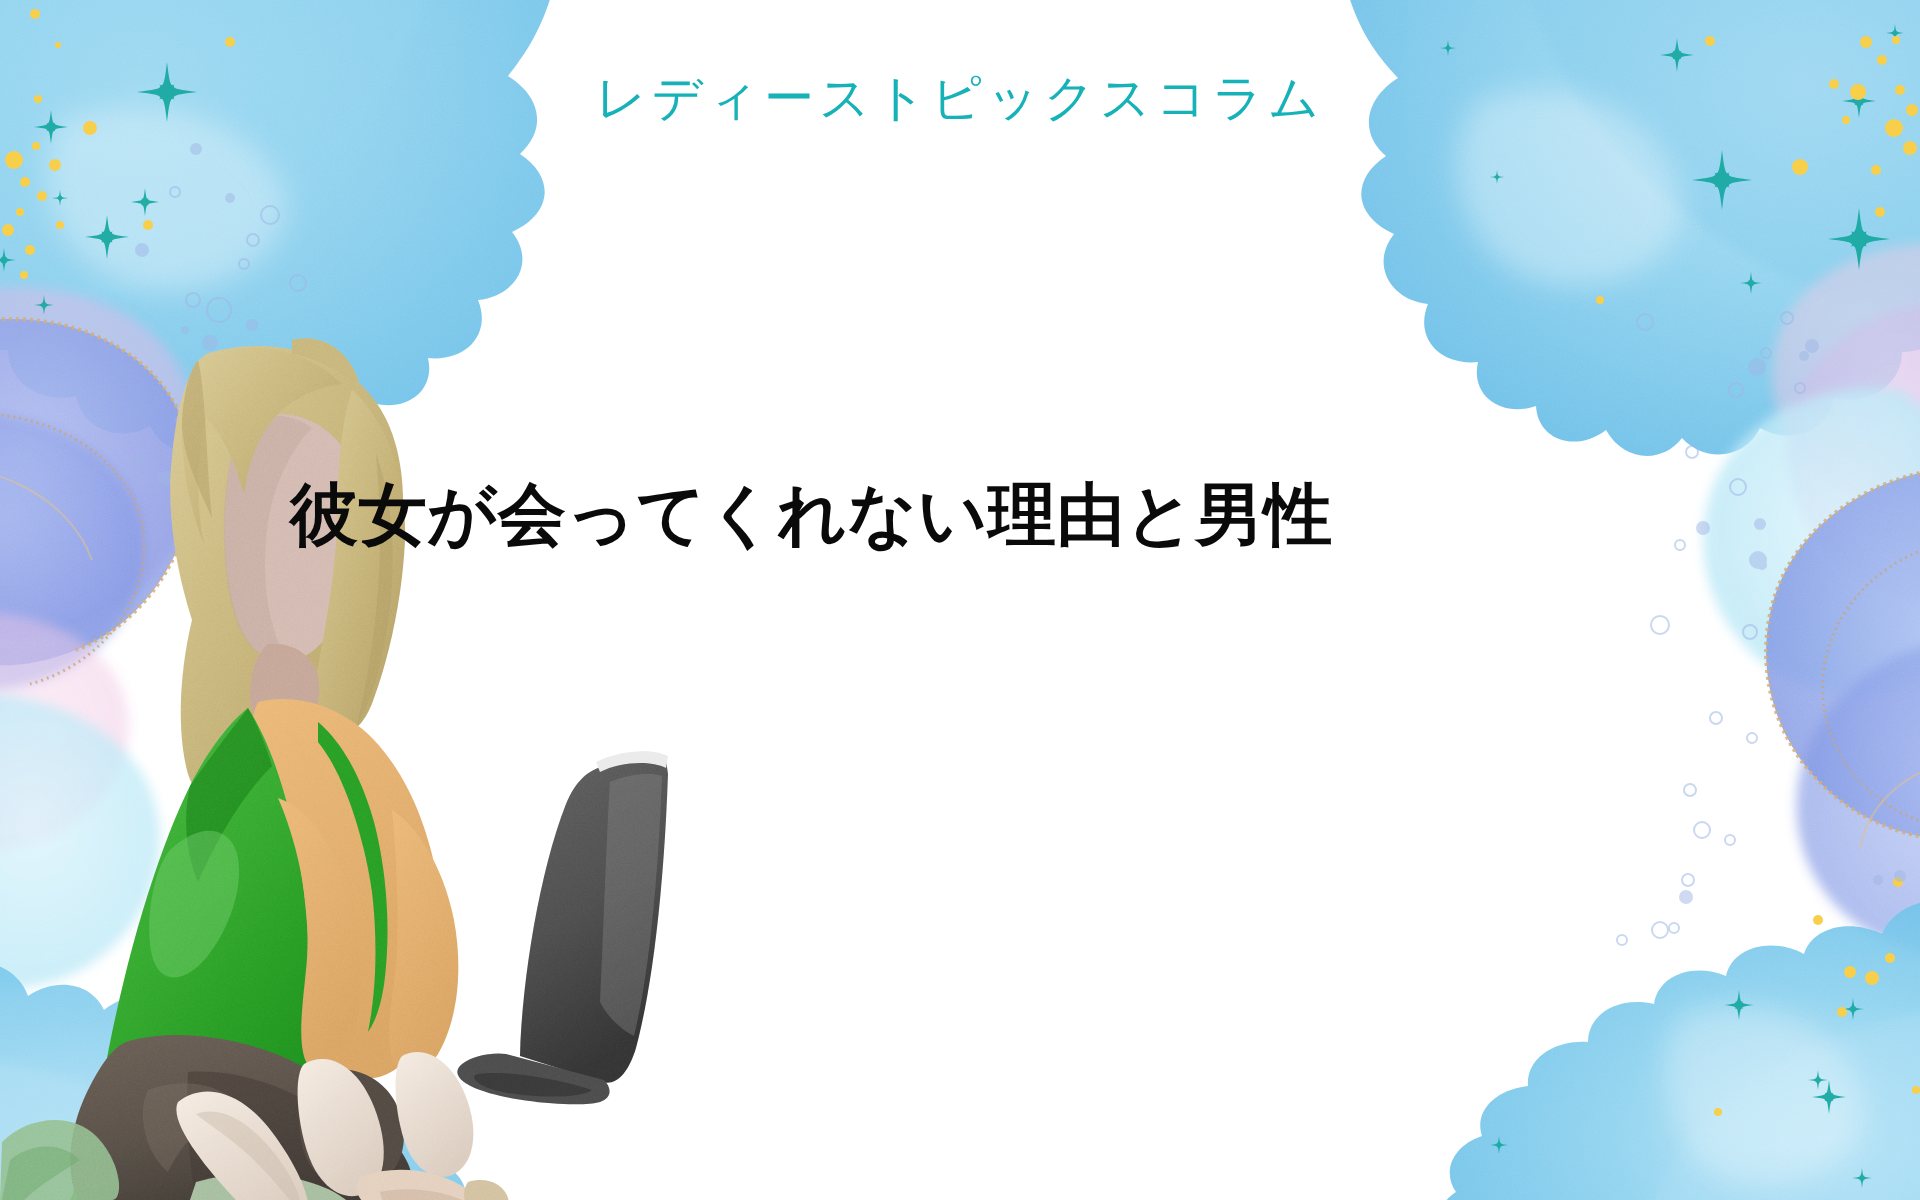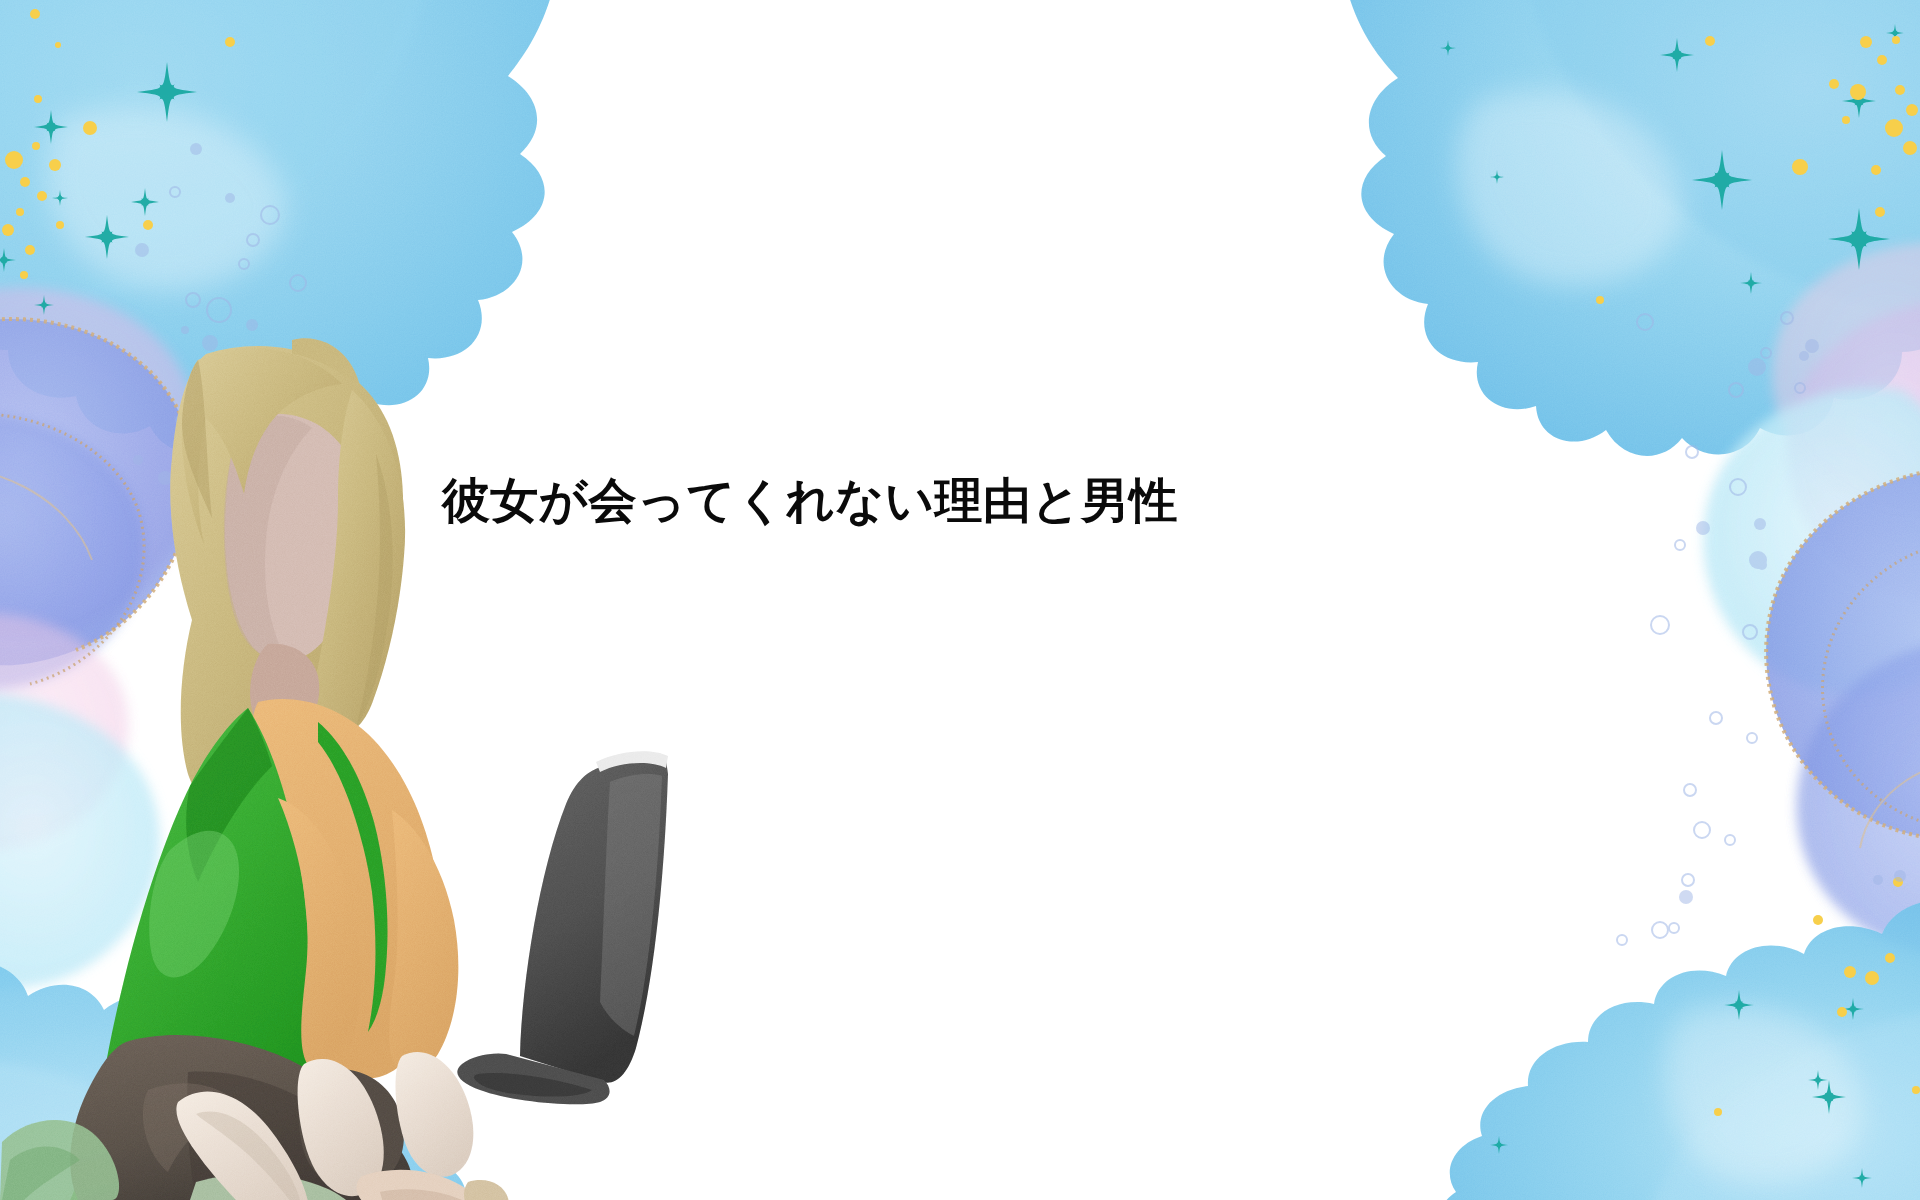--- a/index.html
+++ b/index.html
@@ -61,21 +61,21 @@
     white-space: nowrap;
   }
 
   .headline {
     position: absolute;
     left: 290px;
     top: 470px;
     width: 1040px;
     text-align: center;
     color: #0a0a0a;
-    font-size: 48px;
+    font-size: 68px;
     line-height: 1.30;
     font-weight: 700;
     letter-spacing: 0.01em;
   }
   .headline .line {
     display: block;
     white-space: nowrap;
   }
 </style>
 </head>
@@ -583,18 +583,19 @@
             C472,726 492,722 506,724 Z"></path>
           <path fill="#3c3c3c" opacity="0.8" d="
             M478,744 C504,740 556,748 592,760 C580,770 516,768 488,758
             C474,752 470,746 478,744 Z"></path>
         </g>
 
       </g>
     </svg>
   </div>
 
+  <div class="kicker">レディーストピックスコラム</div>
 
   <div class="headline">
     <span class="line">彼女が会ってくれない理由と男性</span>
   </div>
 
 </div>
 
 </body></html>

